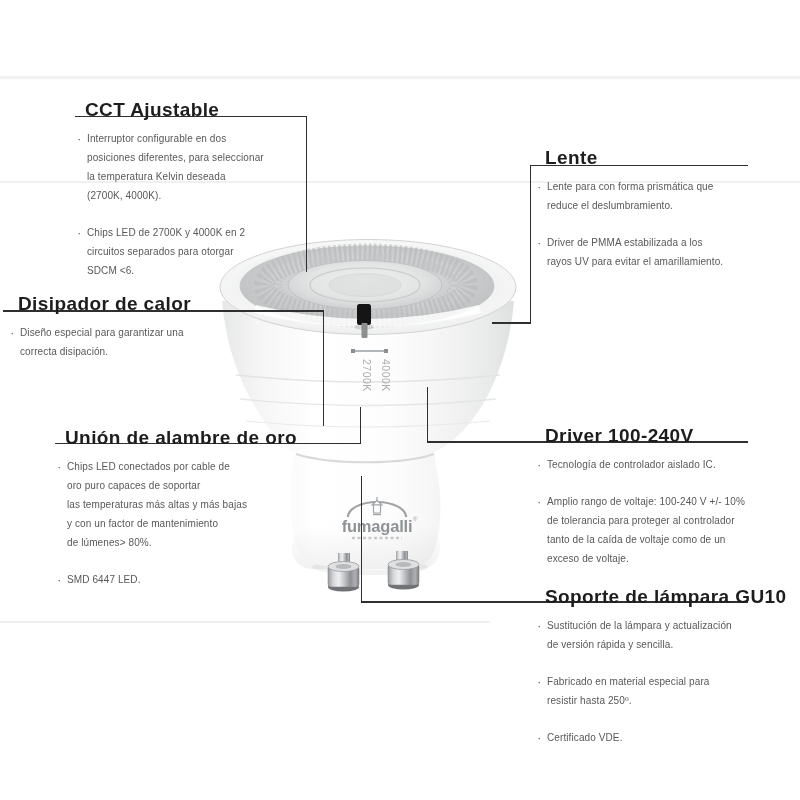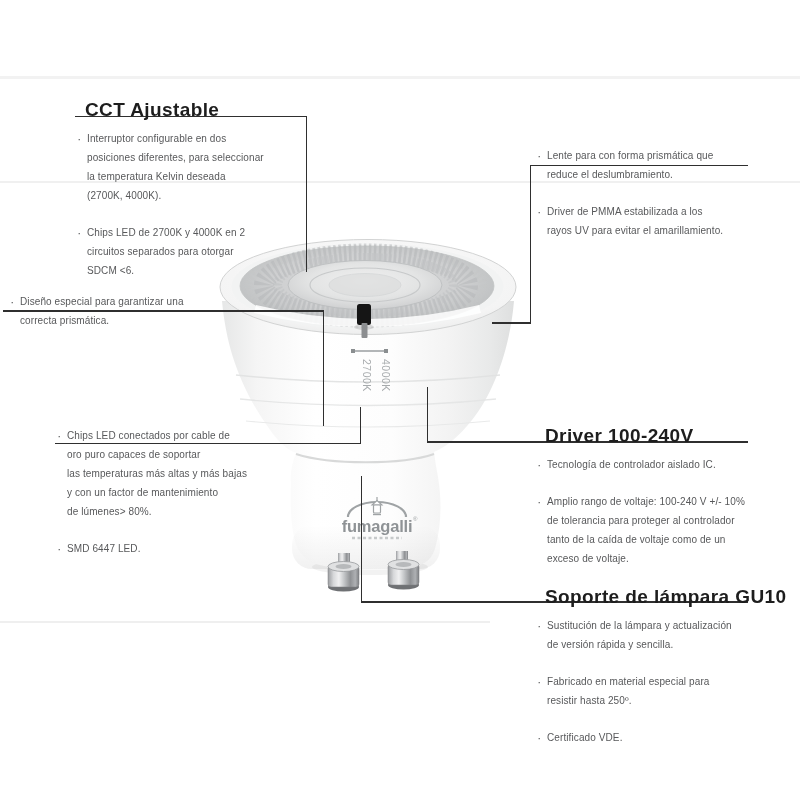--- a/index.html
+++ b/index.html
@@ -191,45 +191,48 @@
       <div class="bullet">
         <span class="dot">·</span>
         <p>Chips LED de 2700K y 4000K en 2
 circuitos separados para otorgar
 SDCM &lt;6.</p>
       </div>
     </div>
   </div>
 
   <div class="section" style="left:537px;top:139px;width:260px;">
+    <h2>Lente</h2>
     <div class="bullets">
       <div class="bullet">
         <span class="dot">·</span>
         <p>Lente para con forma prismática que
 reduce el deslumbramiento.</p>
       </div>
       <div class="bullet">
         <span class="dot">·</span>
         <p>Driver de PMMA estabilizada a los
 rayos UV para evitar el amarillamiento.</p>
       </div>
     </div>
   </div>
 
   <div class="section" style="left:10px;top:285px;width:280px;">
+    <h2>Disipador de calor</h2>
     <div class="bullets">
       <div class="bullet">
         <span class="dot">·</span>
         <p>Diseño especial para garantizar una
-correcta prismática.</p>
+correcta disipación.</p>
       </div>
     </div>
   </div>
 
   <div class="section" style="left:57px;top:419px;width:310px;">
+    <h2>Unión de alambre de oro</h2>
     <div class="bullets">
       <div class="bullet">
         <span class="dot">·</span>
         <p>Chips LED conectados por cable de
 oro puro capaces de soportar
 las temperaturas más altas y más bajas
 y con un factor de mantenimiento
 de lúmenes&gt; 80%.</p>
       </div>
       <div class="bullet">

